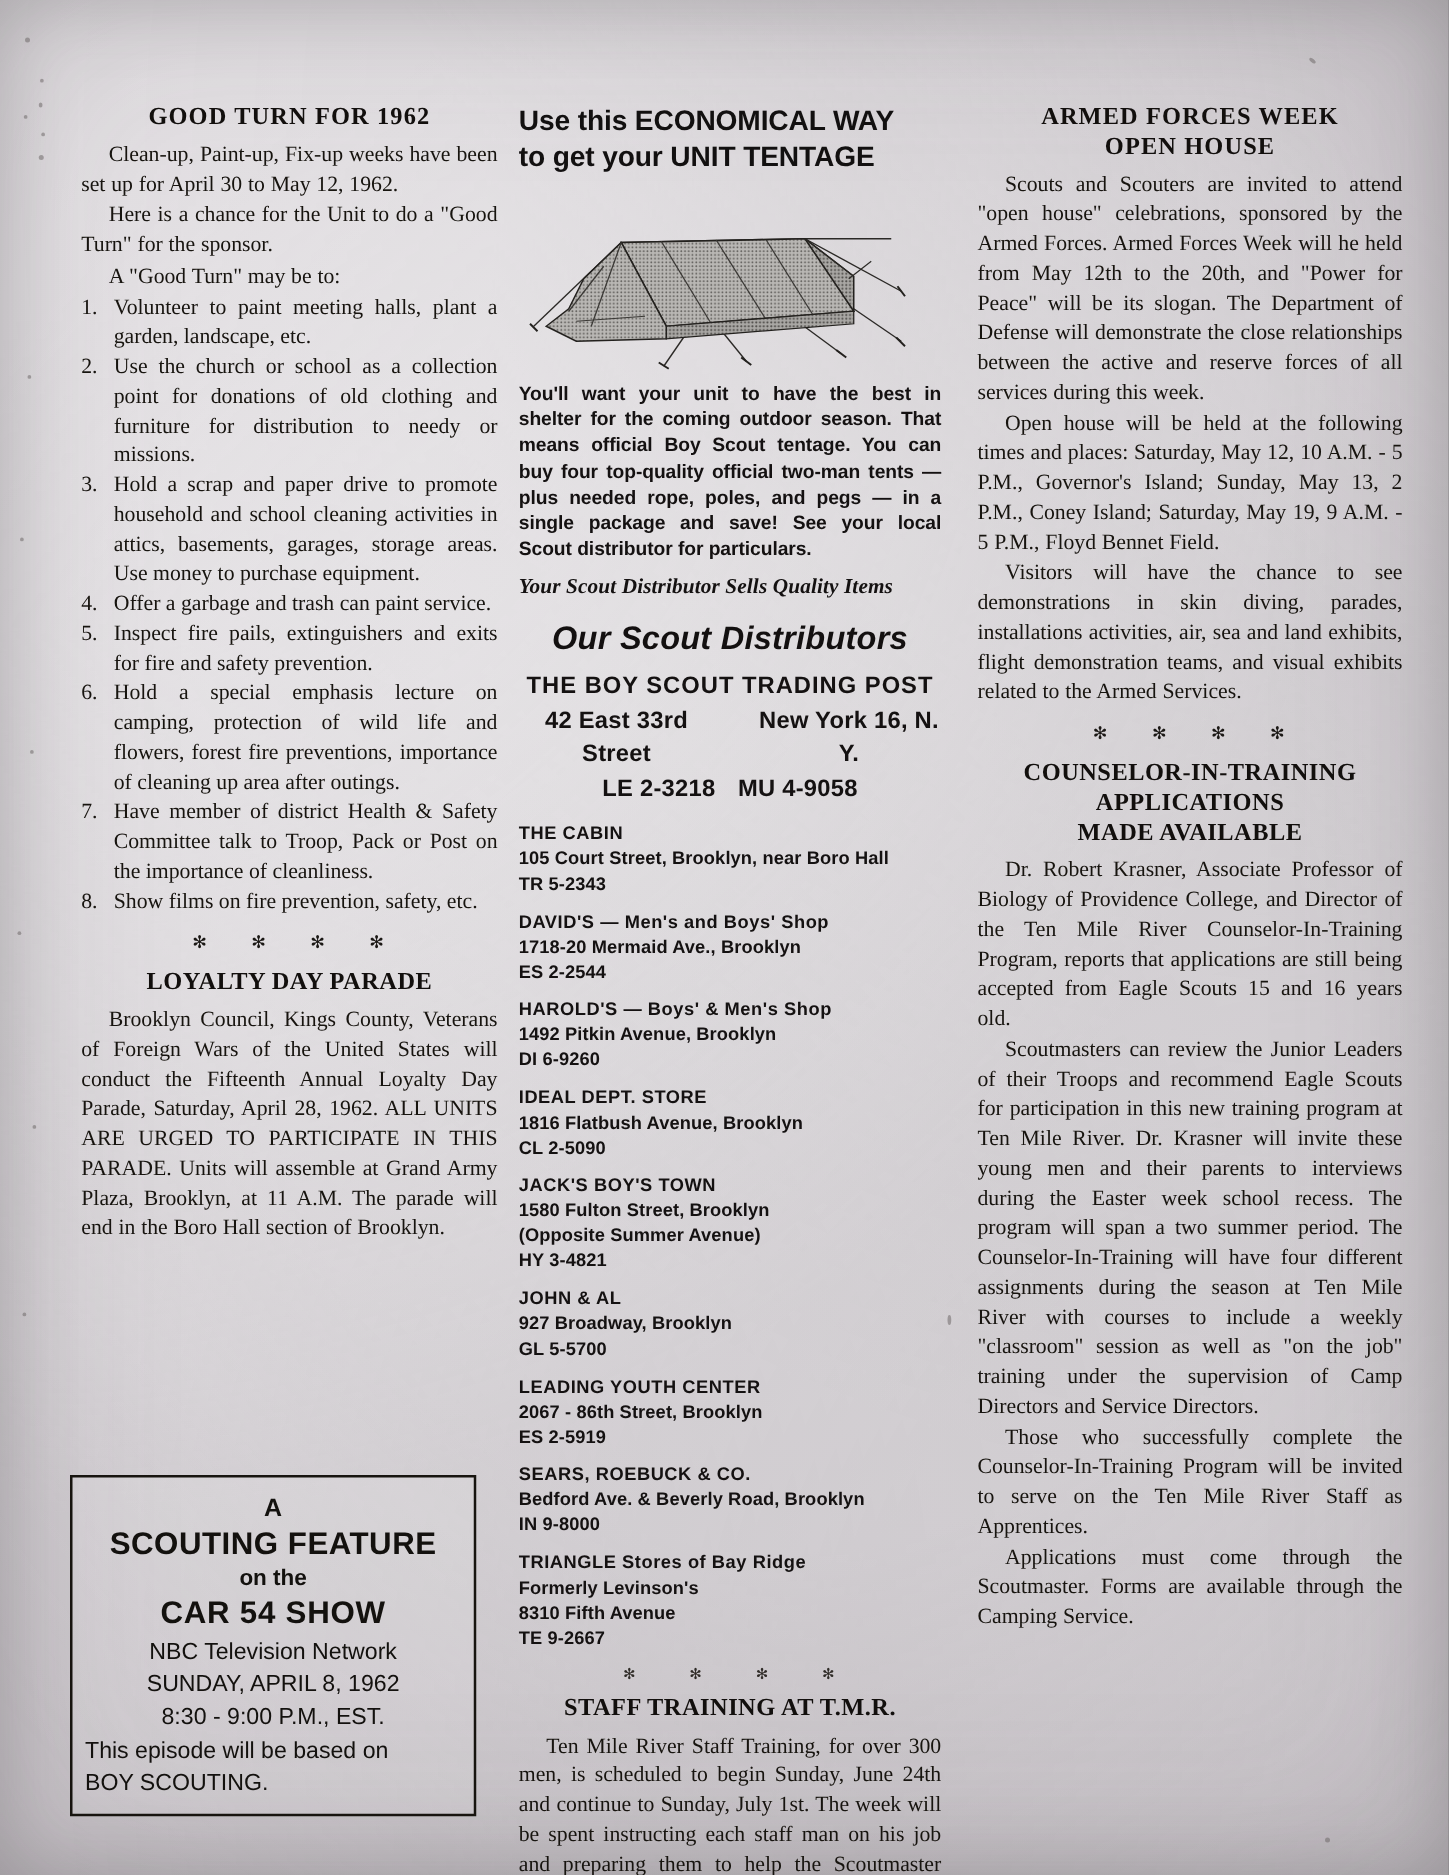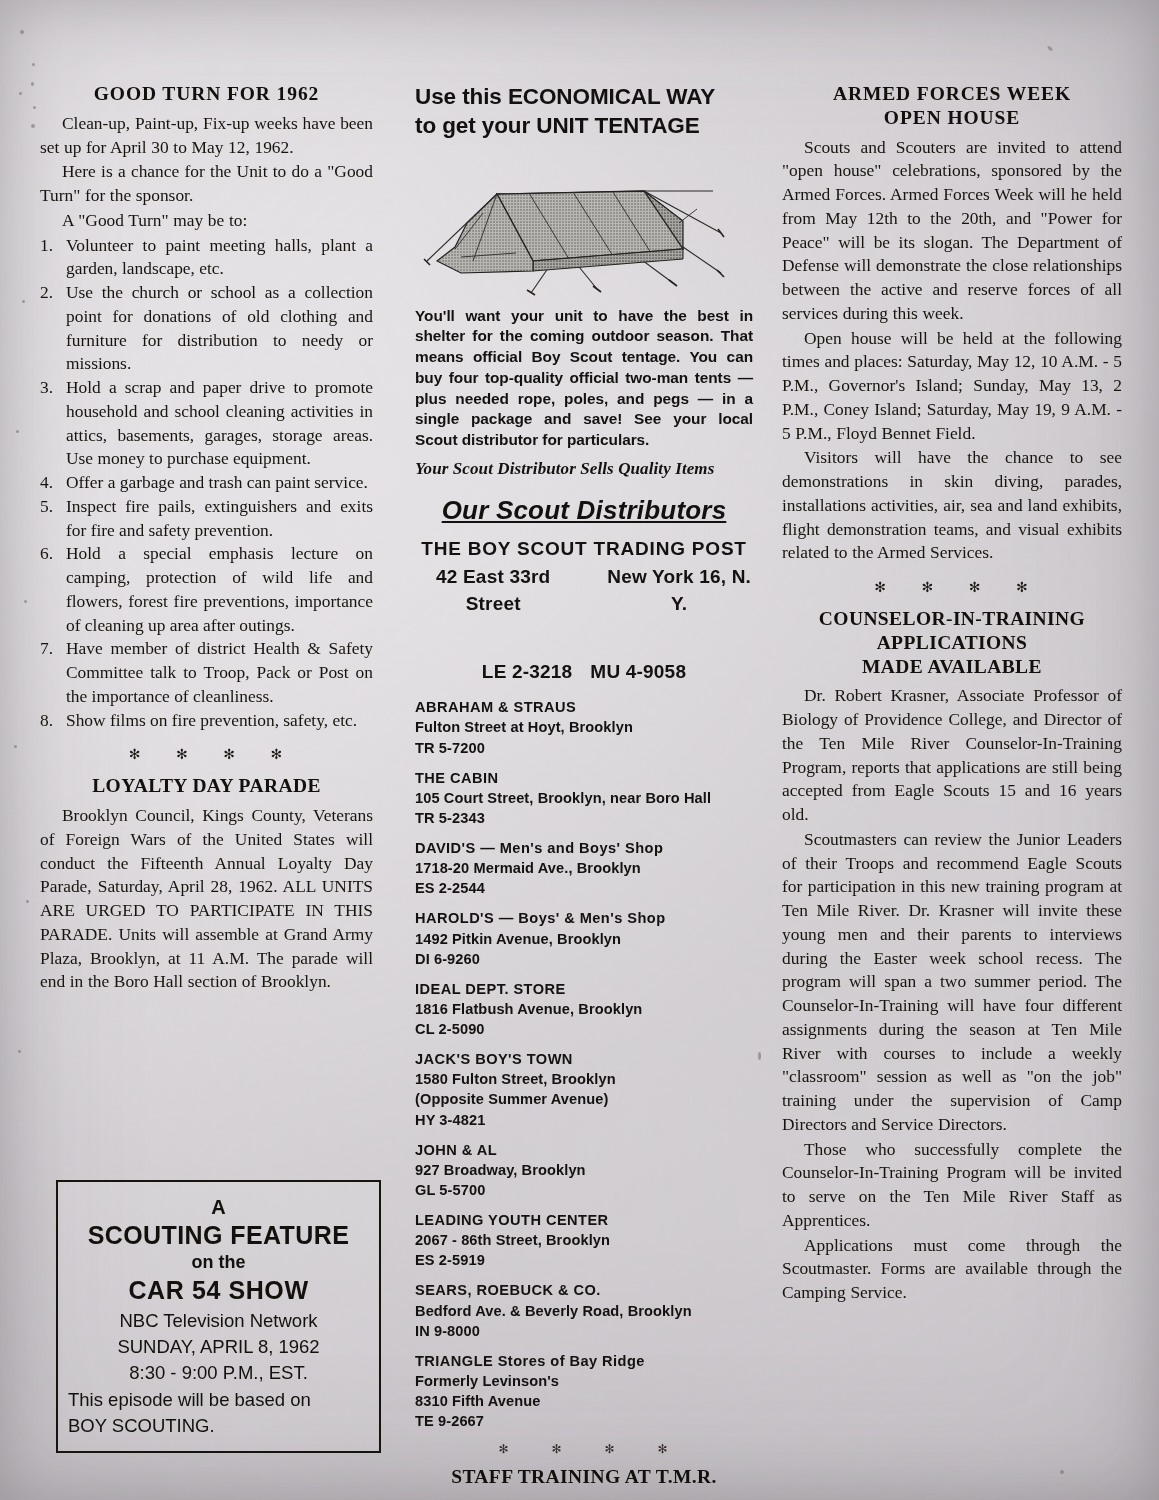--- a/index.html
+++ b/index.html
@@ -49,21 +49,21 @@
   .columns {
     position: absolute;
     left: 0; top: 0;
     width: 1159px;
     height: 1500px;
   }
   .col {
     position: absolute;
     top: 82px;
   }
-  .col-1 { left: 40px;  width: 333px; }
+  .col-1 { left: 65px;  width: 333px; }
   .col-2 { left: 415px; width: 338px; }
   .col-3 { left: 782px; width: 340px; }
 
   
   .serif-head {
     font-family: "Liberation Serif", serif;
     font-weight: bold;
     font-size: 19.5px;
     letter-spacing: .9px;
     text-align: center;
@@ -170,39 +170,38 @@
   }
   .dist-head {
     font-family: "Liberation Sans", sans-serif;
     font-weight: bold;
     font-style: italic;
     font-size: 26px;
     text-align: center;
     color: #131010;
     margin: 0 0 9px 0;
     letter-spacing: .2px;
-    text-decoration: underline;
   }
   .dist-featured {
     font-family: "Liberation Sans", sans-serif;
     text-align: center;
     font-size: 19px;
     line-height: 1.45;
     color: #141111;
     margin-bottom: 12px;
     letter-spacing: .2px;
   }
   .dist-featured .nm { font-weight: bold; letter-spacing: .8px; }
   .dist-featured .row {
     display: flex;
     justify-content: center;
     gap: 34px;
     font-weight: bold;
   }
-  .dist-featured .row.phone { gap: 18px; margin-top: 40px; }
+  .dist-featured .row.phone { gap: 18px; }
   .dist {
     font-family: "Liberation Sans", sans-serif;
     font-size: 14.6px;
     line-height: 1.38;
     color: #141111;
     margin-bottom: 10px;
     letter-spacing: .1px;
   }
   .dist .nm { font-weight: bold; letter-spacing: .45px; }
   .dist .ln { font-weight: bold; }
@@ -344,25 +343,20 @@
           <span>42 East 33rd Street</span>
           <span>New York 16, N. Y.</span>
         </div>
         <div class="row phone">
           <span>LE 2-3218</span>
           <span>MU 4-9058</span>
         </div>
       </div>
 
       <div class="dist">
-        <div class="nm">ABRAHAM &amp; STRAUS</div>
-        <div class="ln">Fulton Street at Hoyt, Brooklyn</div>
-        <div class="ph">TR 5-7200</div>
-      </div>
-      <div class="dist">
         <div class="nm">THE CABIN</div>
         <div class="ln">105 Court Street, Brooklyn, near Boro Hall</div>
         <div class="ph">TR 5-2343</div>
       </div>
       <div class="dist">
         <div class="nm">DAVID'S — Men's and Boys' Shop</div>
         <div class="ln">1718-20 Mermaid Ave., Brooklyn</div>
         <div class="ph">ES 2-2544</div>
       </div>
       <div class="dist">

